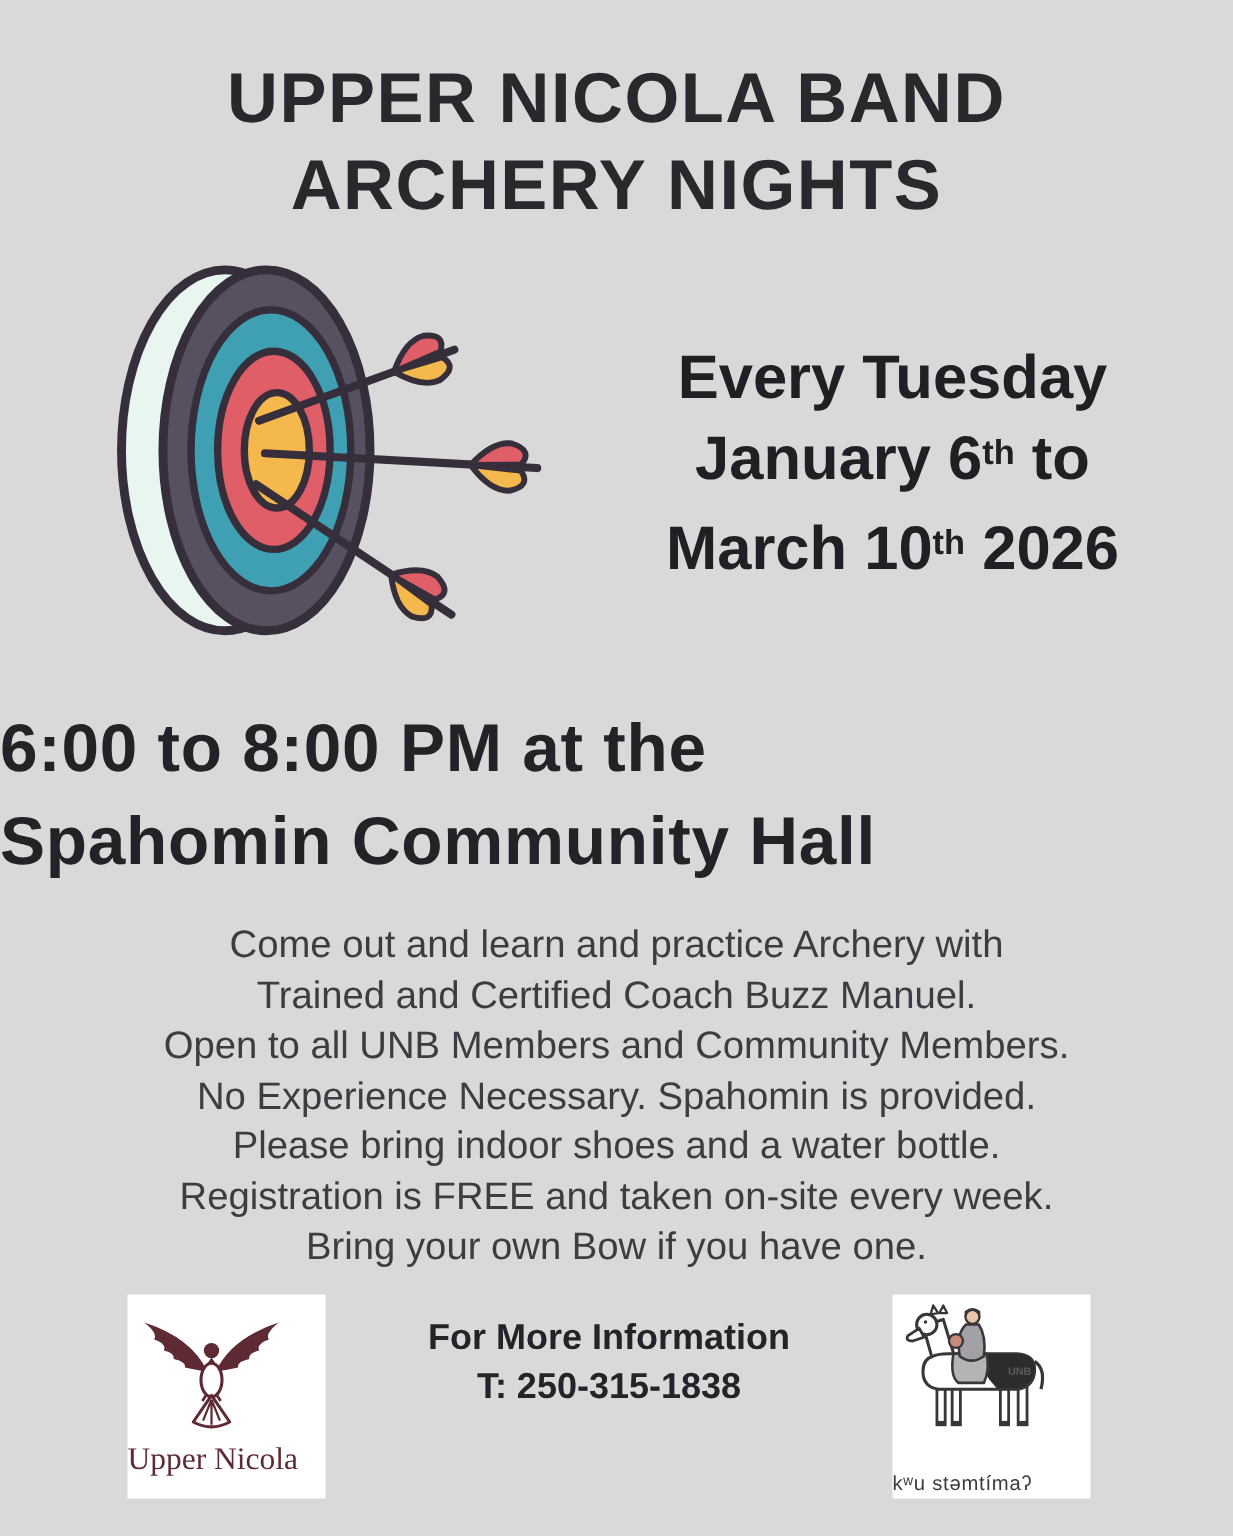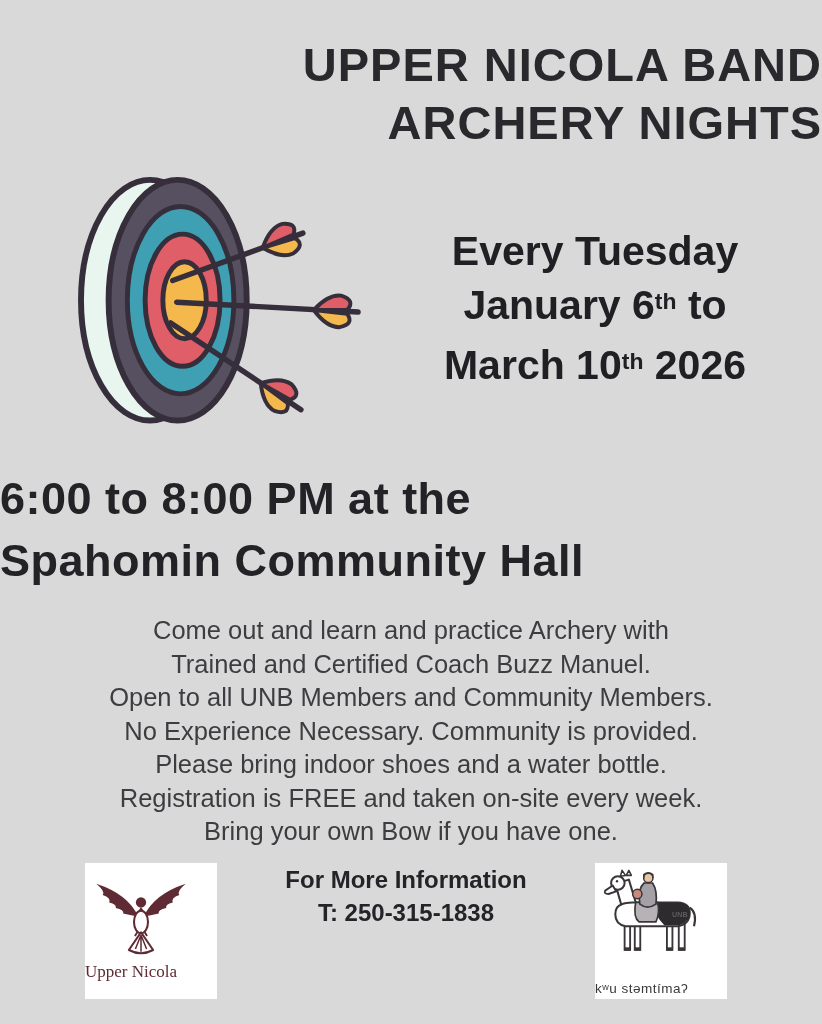--- a/index.html
+++ b/index.html
@@ -6,21 +6,21 @@
   .poster {
     position: relative;
     width: 822px;
     height: 1024px;
     background: #d9d9d9;
     font-family: "Liberation Sans", sans-serif;
     overflow: hidden;
   }
   .title {
     padding-top: 36px;
-    text-align: right;
+    text-align: center;
     color: #29282c;
     font-weight: bold;
     font-size: 47px;
     line-height: 58px;
     letter-spacing: 1px;
   }
   .hero {
     display: flex;
     align-items: center;
     margin-top: 20px;
@@ -74,37 +74,38 @@
     height: 136px;
     display: flex;
     flex-direction: column;
     align-items: flex-start;
     justify-content: center;
   }
   .logo-card svg { display: block; }
   .caption-upper-nicola {
     font-family: "Liberation Serif", serif;
     color: #5e2a33;
-    font-size: 17px;
+    font-size: 21px;
     margin-top: -3px;
     white-space: nowrap;
   }
   .caption-horse {
     font-size: 13.5px;
     color: #3a3a3a;
     letter-spacing: 0.5px;
     margin-top: 15px;
     white-space: nowrap;
   }
   .contact {
     text-align: center;
     font-weight: bold;
     font-size: 24px;
     line-height: 33px;
     color: #242328;
+    margin-top: 12px;
   }
 </style>
 </head>
 <body>
 
 <div class="poster">
 
   <header class="title">
     <div>UPPER NICOLA BAND</div>
     <div>ARCHERY NIGHTS</div>
@@ -149,21 +150,21 @@
 
   <section class="timeloc">
     <div>6:00 to 8:00 PM at the</div>
     <div>Spahomin Community Hall</div>
   </section>
 
   <section class="details">
     <div>Come out and learn and practice Archery with</div>
     <div>Trained and Certified Coach Buzz Manuel.</div>
     <div>Open to all UNB Members and Community Members.</div>
-    <div>No Experience Necessary. Community is provided.</div>
+    <div>No Experience Necessary. Spahomin is provided.</div>
     <div>Please bring indoor shoes and a water bottle.</div>
     <div>Registration is FREE and taken on-site every week.</div>
     <div>Bring your own Bow if you have one.</div>
   </section>
 
   <footer class="footer">
 
     <div class="logo-card">
       <svg width="112" height="86" viewBox="0 0 120 88">
 

